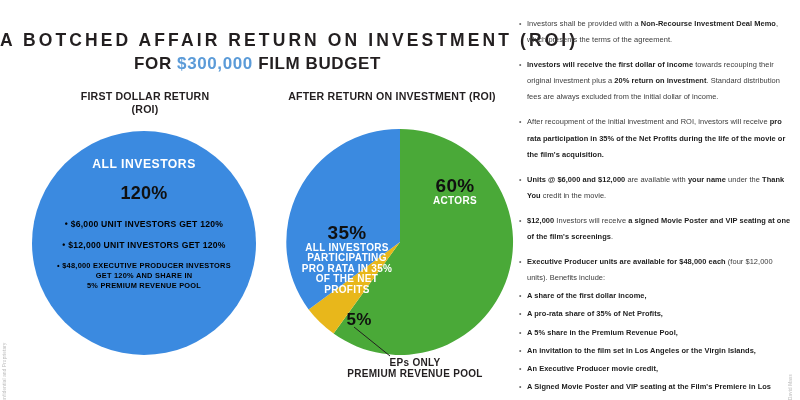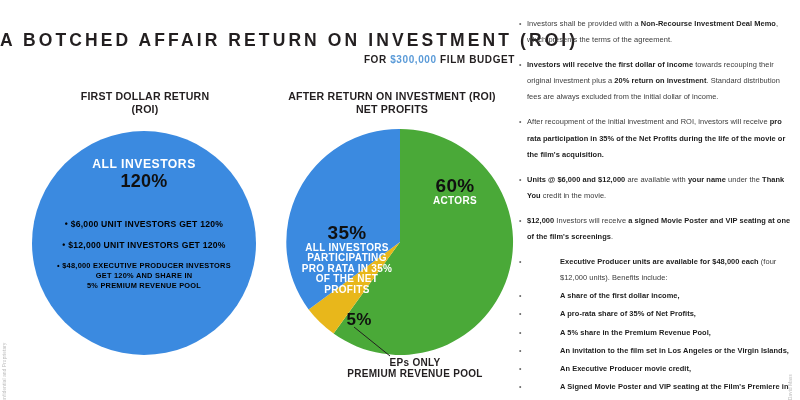--- a/index.html
+++ b/index.html
@@ -12,22 +12,22 @@
 
   
   .chart-panel{position:absolute;left:0;top:0;width:515px;height:400px;}
 
   .title{
     position:absolute;left:0;top:30px;width:515px;text-align:center;
     font-size:17.5px;font-weight:bold;letter-spacing:3.1px;color:#231f20;
     white-space:nowrap;
   }
   .subtitle{
-    position:absolute;left:0;top:54px;width:515px;text-align:right;
-    font-size:10px;font-weight:bold;letter-spacing:0.6px;color:#231f20;
+    position:absolute;left:0;top:54px;width:515px;text-align:center;
+    font-size:17px;font-weight:bold;letter-spacing:0.6px;color:#231f20;
   }
   .subtitle .amount{color:#5b9bd8;}
 
   .col-head{
     position:absolute;text-align:center;font-size:10.6px;font-weight:bold;
     color:#231f20;line-height:12.5px;letter-spacing:.2px;
   }
   .col-head.left{left:30px;top:90px;width:230px;}
   .col-head.right{left:272px;top:90px;width:240px;}
   .col-head .l2{display:block;font-weight:bold;}
@@ -35,21 +35,21 @@
   
   .pie-left{
     position:absolute;left:32px;top:131px;width:224px;height:224px;
     border-radius:50%;background:#3b8ae0;
   }
   .pl-head{
     position:absolute;left:0;top:26px;width:100%;text-align:center;
     color:#ffffff;font-size:12.2px;font-weight:bold;letter-spacing:.5px;
   }
   .pl-pct{
-    position:absolute;left:0;top:40px;width:100%;text-align:center;
+    position:absolute;left:0;top:52px;width:100%;text-align:center;
     color:#101010;font-size:18px;font-weight:bold;letter-spacing:.3px;
   }
   .pl-bullets{
     position:absolute;left:6px;top:88px;width:212px;text-align:center;
     color:#000000;
   }
   .pl-bullets .bl{
     font-size:7.4px;font-weight:bold;letter-spacing:.25px;
     line-height:10px;margin-bottom:11px;
   }
@@ -73,21 +73,21 @@
     position:absolute;left:320px;top:357px;width:190px;text-align:center;
     font-size:10px;font-weight:bold;color:#231f20;line-height:11px;letter-spacing:.3px;
   }
 
   
   .text-col{
     position:absolute;left:519px;top:16px;width:272px;height:396px;overflow:hidden;
     font-size:7.45px;line-height:16.1px;color:#3b3b3b;letter-spacing:.05px;
   }
   .para{display:flex;margin-bottom:9px;}
-  .para.tight{margin-bottom:2px;gap:33px;}
+  .para.tight{margin-bottom:2px;}
   .bullet{flex:0 0 8px;color:#6a6a6a;font-size:7px;line-height:16.1px;}
   .ptext{flex:1;}
   .ptext b{font-weight:bold;color:#1d1d1d;}
 
   
   .vtext{
     position:absolute;font-size:4.6px;color:#b9b9b9;letter-spacing:.2px;
     white-space:nowrap;transform-origin:left bottom;
   }
   .vtext.left{left:7px;top:400px;transform:rotate(-90deg);}
@@ -104,21 +104,20 @@
 
     <div class="subtitle"><span>FOR </span><span class="amount">$300,000</span><span> FILM BUDGET</span></div>
 
     <div class="col-head left">
       <span>FIRST DOLLAR RETURN</span>
       <span class="l2">(ROI)</span>
     </div>
 
     <div class="col-head right">
       <span>AFTER RETURN ON INVESTMENT (ROI)</span>
-      <span class="l2">NET PROFITS</span>
     </div>
 
     <div class="pie-left">
       <div class="pl-head">ALL INVESTORS</div>
       <div class="pl-pct">120%</div>
       <div class="pl-bullets">
         <div class="bl big">• $6,000 UNIT INVESTORS GET 120%</div>
         <div class="bl big">• $12,000 UNIT INVESTORS GET 120%</div>
         <div class="bl">
           <div>• $48,000 EXECUTIVE PRODUCER INVESTORS</div>

